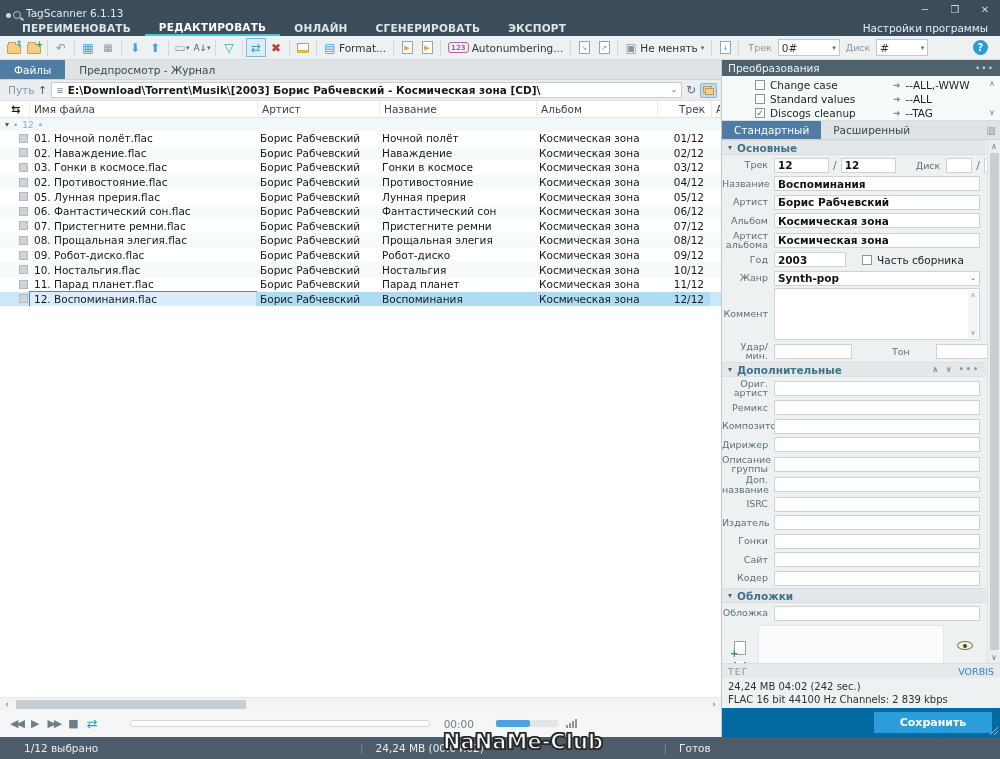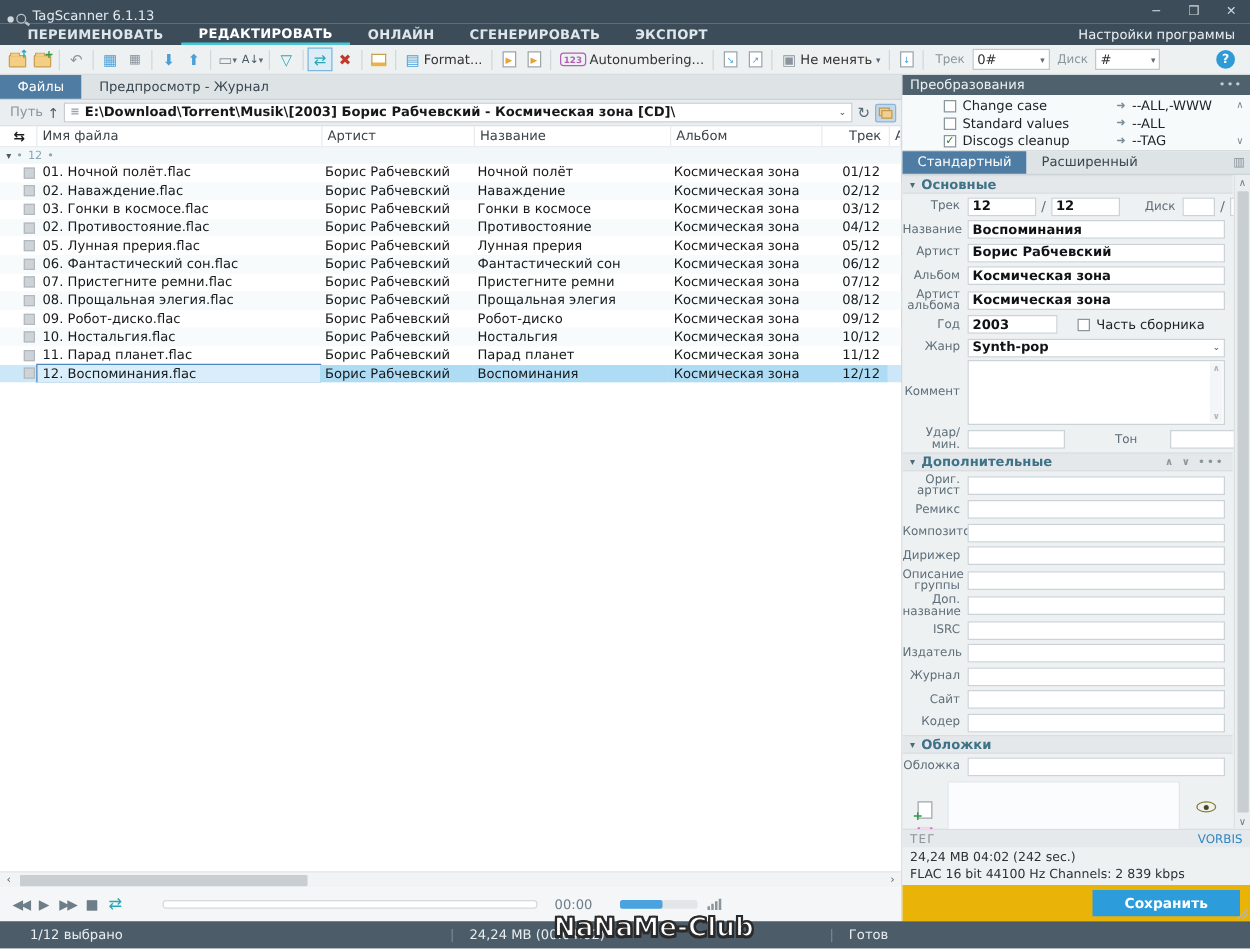--- a/index.html
+++ b/index.html
@@ -128,21 +128,21 @@
   .ic-save::after { content:""; position:absolute; left:2px; bottom:1px; width:8px; height:4px; background:#EFD9EF; }
   .dropzone { flex:1; background:#FBFCFD; border:1px solid #E2E6E9; display:flex; align-items:flex-end; justify-content:center; padding-bottom:14px; color:#4a5258; font-size:10px; font-weight:600; }
   .cov-eye { width:42px; display:flex; justify-content:center; padding-top:16px; }
   .eye { width:16px; height:9px; border:1px solid #8a7a30; border-radius:50%; position:relative; }
   .eye::after { content:""; position:absolute; left:5px; top:2px; width:4px; height:4px; border-radius:50%; background:#4a4420; }
   
   .tagrow { height:15px; background:#E6E9EB; border-top:1px solid #D9DEE1; display:flex; align-items:center; padding:0 6px; font-size:9.5px; }
   .tagrow .taglbl { color:#8A959C; letter-spacing:1px; }
   .tagrow .tagtype { margin-left:auto; color:#2E86C1; }
   .taginfo { height:30px; padding:2px 6px; font-size:10px; color:#2a3238; line-height:13px; background:#EEF1F2; }
-  .saverow { height:29px; display:flex; align-items:center; justify-content:flex-end; padding-right:8px; background:#eab308; position:relative; }
+  .saverow { height:29px; display:flex; align-items:center; justify-content:flex-end; padding-right:8px; background:#0369a1; position:relative; }
   .savebtn { width:118px; height:21px; background:#2D9CDB; color:#fff; font-weight:bold; font-size:11px; display:flex; align-items:center; justify-content:center; }
   .grip { position:absolute; right:1px; bottom:1px; width:10px; height:10px;
     background:repeating-linear-gradient(135deg, transparent 0 2px, #AEB7BD 2px 3px); clip-path:polygon(100% 0,100% 100%,0 100%); }
   
   .statusbar { position:absolute; left:0; right:0; bottom:0; height:22px; background:#4C5C68; color:#E8EEF2; font-size:10.5px; display:flex; align-items:center; }
   .sb-item { padding:0 12px; } .sb-sep { color:#7d8c96; }
   .sb-first { width:360px; padding-left:24px; }
   .sb-size { width:300px; }
   .watermark { position:absolute; left:443px; top:730px; font-size:21px; font-weight:bold; color:#fff;
     -webkit-text-stroke:1.5px #2a2a2a; text-shadow:1px 1px 0 #2a2a2a,-1px -1px 0 #2a2a2a,1px -1px 0 #2a2a2a,-1px 1px 0 #2a2a2a; letter-spacing:0; z-index:50; }
@@ -553,21 +553,21 @@
             </div>
             <div class="frow">
               <span class="flabel">ISRC</span>
               <span class="fin" style="margin-right:6px;"></span>
             </div>
             <div class="frow">
               <span class="flabel">Издатель</span>
               <span class="fin" style="margin-right:6px;"></span>
             </div>
             <div class="frow">
-              <span class="flabel">Журнал</span>
+              <span class="flabel">Гонки</span>
               <span class="fin" style="margin-right:6px;"></span>
             </div>
             <div class="frow">
               <span class="flabel">Сайт</span>
               <span class="fin" style="margin-right:6px;"></span>
             </div>
             <div class="frow">
               <span class="flabel">Кодер</span>
               <span class="fin" style="margin-right:6px;"></span>
             </div>

